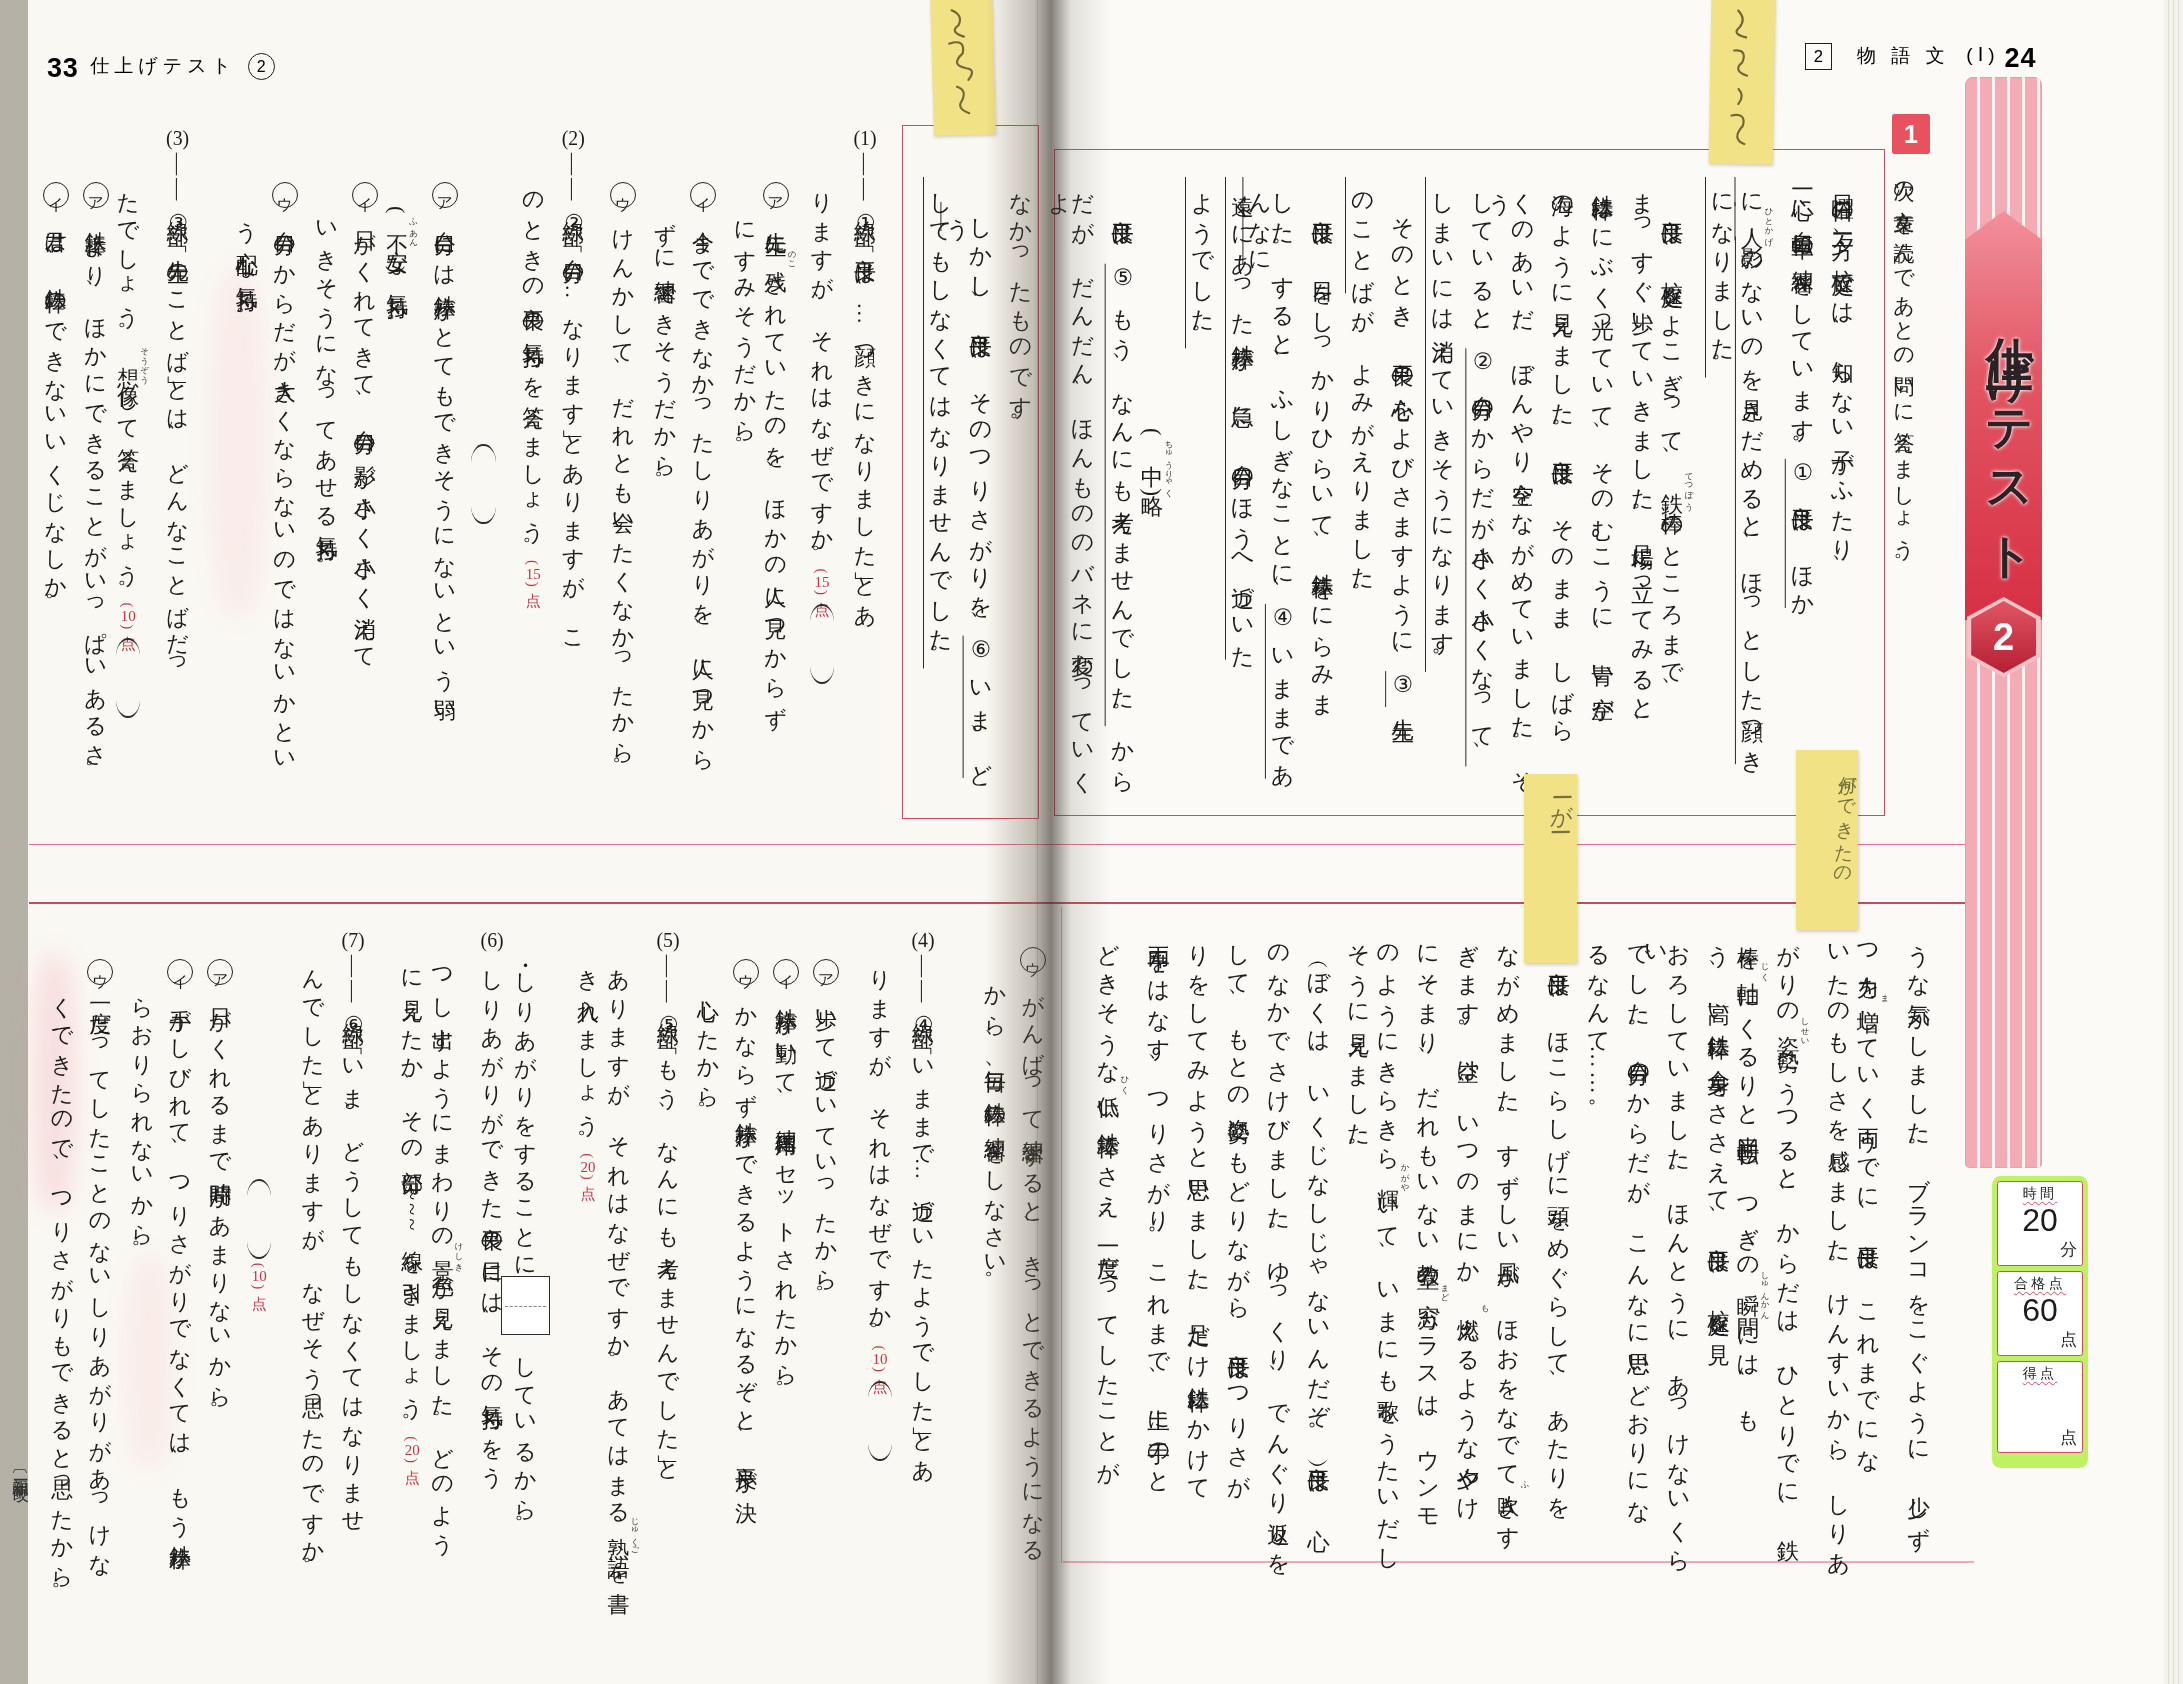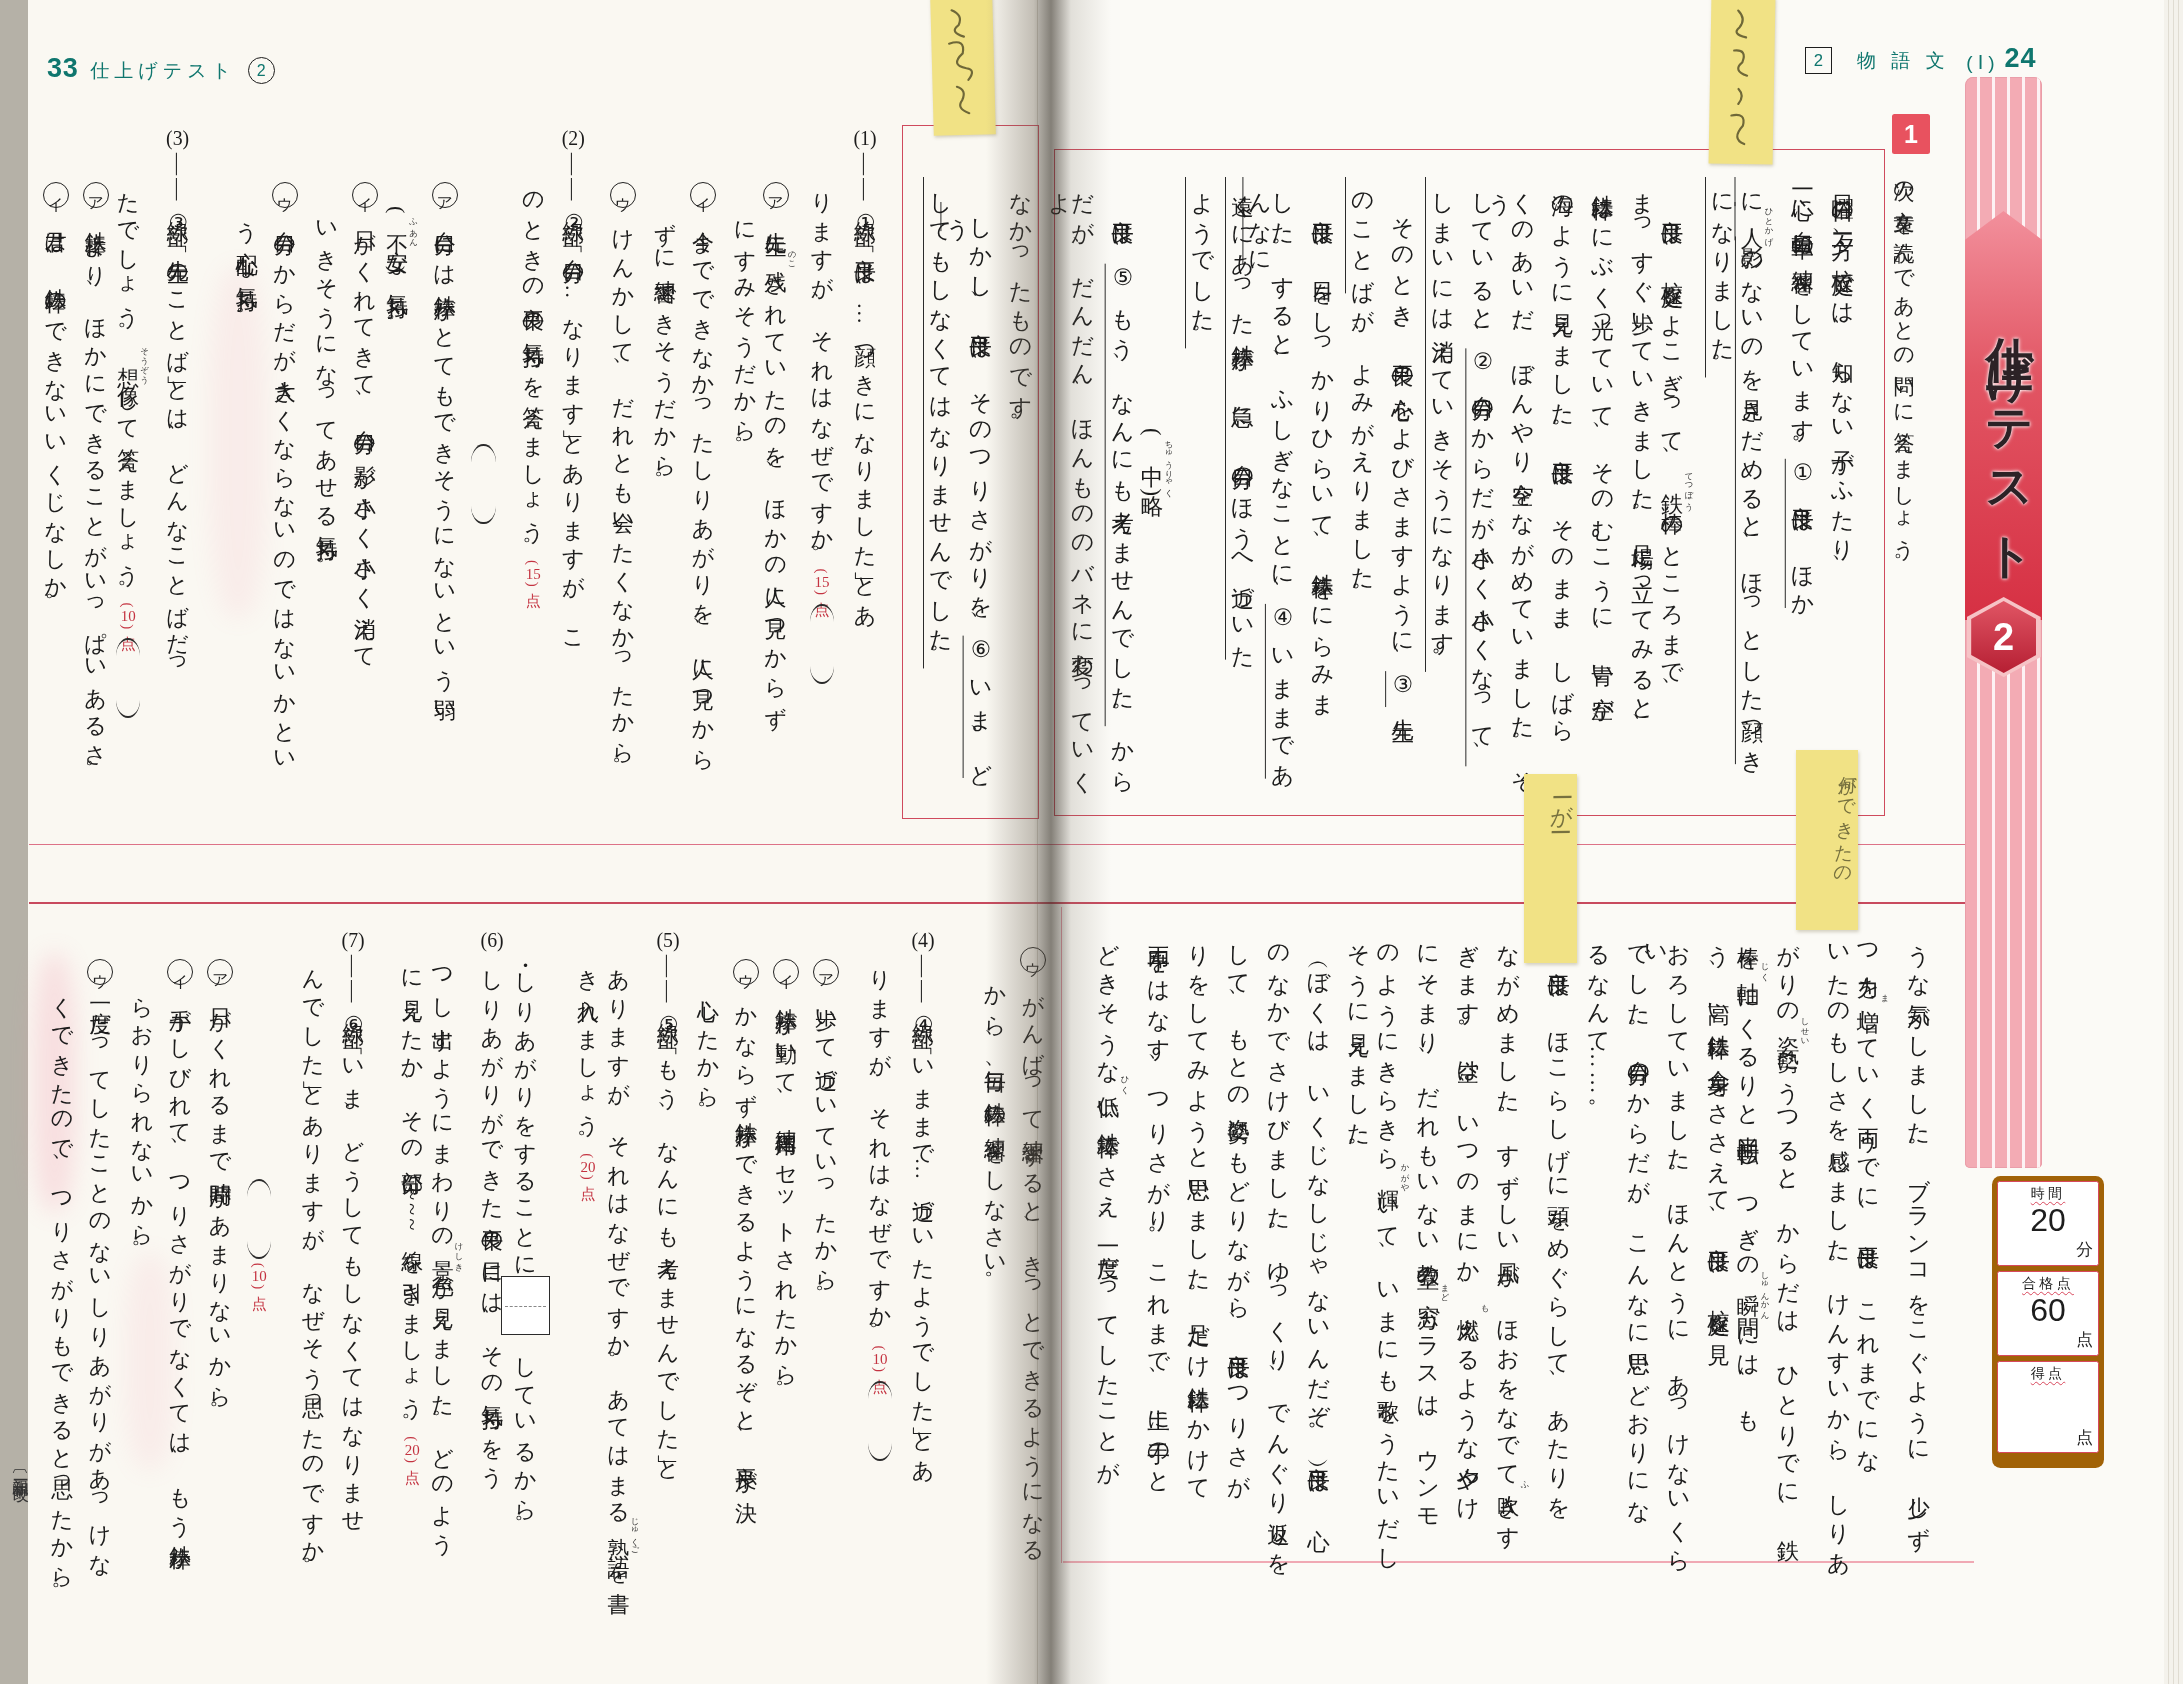--- a/index.html
+++ b/index.html
@@ -42,22 +42,22 @@
     font-size:16px;letter-spacing:0;text-align:center;line-height:24px;margin:1.7px 0 6.7px 0;}
   .ap{display:inline-block;width:28px;height:80px;margin:8.4px 0 3.3px 0;position:relative;}
   .ap::before,.ap::after{content:"";position:absolute;left:1.7px;right:1.7px;height:16.7px;}
   .ap::before{top:0;border-top:2.5px solid #2b2b2b;border-radius:50% 50% 0 0/100% 100% 0 0;}
   .ap::after{bottom:0;border-bottom:2.5px solid #2b2b2b;border-radius:0 0 50% 50%/0 0 100% 100%;}
   .fbox{display:inline-block;width:47px;height:57px;border:1.5px solid #2b2b2b;margin:6.7px 0;position:relative;background:#fff;}
   .fbox::after{content:"";position:absolute;left:3.3px;right:3.3px;top:50%;border-top:1.3px dashed #888;}
   .src{font-size:16.7px;letter-spacing:1.7px;color:#333;}
 
   
-  .hdr{position:absolute;font-family:"Liberation Sans","DejaVu Sans",sans-serif;color:#0f766e;
-    display:flex;align-items:flex-end;}
+  .hdr{position:absolute;font-family:"Liberation Sans","DejaVu Sans",sans-serif;color:#000000;
+    display:flex;align-items:flex-start;}
   .hdr .pgnum{font-size:27px;font-weight:bold;letter-spacing:0.8px;}
   .hdr .ttl{font-size:19px;letter-spacing:5px;margin:0 11.7px;}
   .badge-circ{display:inline-flex;align-items:center;justify-content:center;width:25px;height:25px;
     border:1.7px solid #1d1d1d;border-radius:50%;font-size:16px;}
   .badge-sq{display:inline-flex;align-items:center;justify-content:center;width:25px;height:25px;
     border:1.7px solid #1d1d1d;font-size:16.7px;margin-right:13.4px;}
 
   
   .secbadge{position:absolute;left:1892px;top:114px;width:38px;height:40px;background:#e8525f;
     color:#fff;font-family:"Liberation Sans","DejaVu Sans",sans-serif;font-size:25px;font-weight:bold;
@@ -77,21 +77,21 @@
     font-family:"Liberation Sans","DejaVu Sans",sans-serif;font-weight:bold;font-size:47px;letter-spacing:8.4px;
     color:#2c2226;text-shadow:0 0 2.5px #fff,0 0 4.2px rgba(255,255,255,.9);display:flex;justify-content:center;}
   .hex{position:absolute;left:1.7px;top:520px;width:74px;height:80px;
     clip-path:polygon(50% 0,100% 25%,100% 75%,50% 100%,0 75%,0 25%);background:#f6c3c6;
     display:flex;align-items:center;justify-content:center;}
   .hex .inner{width:65px;height:72px;clip-path:polygon(50% 0,100% 25%,100% 75%,50% 100%,0 75%,0 25%);
     background:linear-gradient(180deg,#e05564,#b61f33);display:flex;align-items:center;justify-content:center;
     color:#fff;font-family:"Liberation Sans","DejaVu Sans",sans-serif;font-size:38px;font-weight:bold;}
 
   
-  .stats{position:absolute;left:1992px;top:1176px;width:112px;height:292px;background:#a16207;
+  .stats{position:absolute;left:1992px;top:1176px;width:96px;height:292px;background:#bef264;
     border-radius:8.4px;padding:5px;box-sizing:border-box;}
   .stat{background:#fff;border:1.7px solid #d8485c;border-radius:2.5px;margin-bottom:5px;
     padding:3.3px 5px;box-sizing:border-box;text-align:center;
     font-family:"Liberation Sans","DejaVu Sans",sans-serif;}
   .stat .slabel{font-size:14px;letter-spacing:3.3px;color:#1d1d1d;
     text-decoration:underline wavy #d8485c 1.3px;text-underline-offset:3.3px;display:inline-block;}
   .stat .sval{font-size:32px;color:#1d1d1d;line-height:1.1;}
   .stat .sunit{font-size:16.7px;text-align:right;color:#1d1d1d;}
   .stat.score .blank{height:43px;}
 

